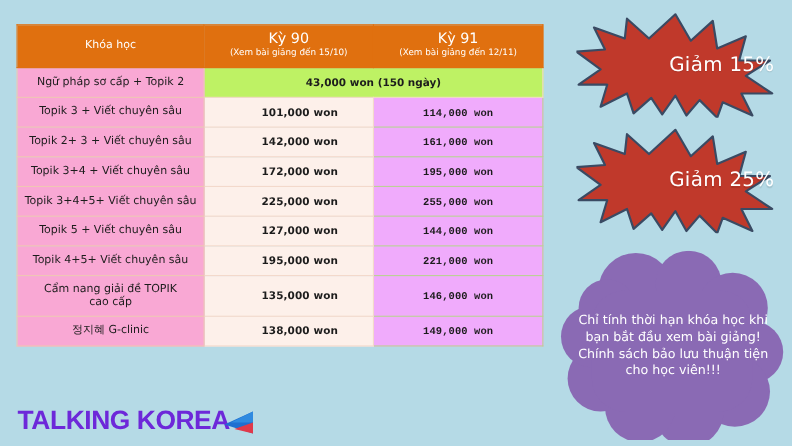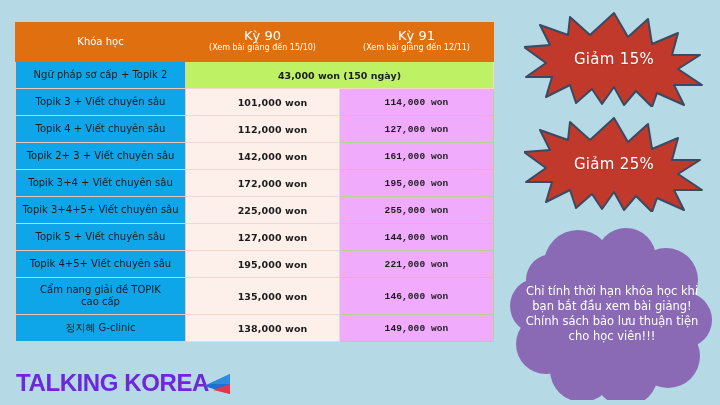--- a/index.html
+++ b/index.html
@@ -35,21 +35,21 @@
 
   .price-table td{
     border:1px solid #f0cdbc;
     font-size:9.5px;
     text-align:center;vertical-align:middle;
     color:#1c1c1c;
     padding:3px 2px;
     height:20px;
   }
   td.course-cell{
-    background:#0ea5e9;
+    background:#f9a8d4;
     font-size:10px;
     line-height:12px;
     border-color:#efc6b4;
   }
   td.k90-cell{
     background:#fdf0ea;
     font-weight:bold;
     letter-spacing:.1px;
     border-color:#f3d9cb;
     padding-left:22px;
@@ -70,23 +70,23 @@
 
   
   .burst{
     position:absolute;
     width:180px;height:96px;
   }
   .burst svg{position:absolute;left:0;top:0;width:100%;height:100%;}
   .burst .burst-label{
     position:absolute;left:0;right:0;top:50%;
     transform:translateY(-50%);
-    text-align:center;
+    text-align:right;
     color:#ffffff;
-    font-size:15px;
+    font-size:18px;
     letter-spacing:.3px;
     z-index:2;
     text-shadow:0 1px 1px rgba(0,0,0,.12);
   }
   #burst-15{left:524px;top:11px;}
   #burst-25{left:524px;top:116px;}
 
   
   #cloud{
     position:absolute;left:508px;top:228px;width:208px;height:172px;
@@ -148,25 +148,20 @@
         <td class="course-cell">Ngữ pháp sơ cấp + Topik 2</td>
         <td class="merged-cell" colspan="2">43,000 won (150 ngày)</td>
       </tr>
 
     <tr>
           <td class="course-cell">Topik 3 + Viết chuyên sâu</td>
           <td class="k90-cell">101,000 won</td>
           <td class="k91-cell">114,000 won</td>
         </tr>
         <tr>
-          <td class="course-cell">Topik 4  + Viết chuyên sâu</td>
-          <td class="k90-cell">112,000 won</td>
-          <td class="k91-cell">127,000 won</td>
-        </tr>
-        <tr>
           <td class="course-cell">Topik 2+ 3 + Viết chuyên sâu</td>
           <td class="k90-cell">142,000 won</td>
           <td class="k91-cell">161,000 won</td>
         </tr>
         <tr>
           <td class="course-cell">Topik 3+4 + Viết chuyên sâu</td>
           <td class="k90-cell">172,000 won</td>
           <td class="k91-cell">195,000 won</td>
         </tr>
         <tr>

